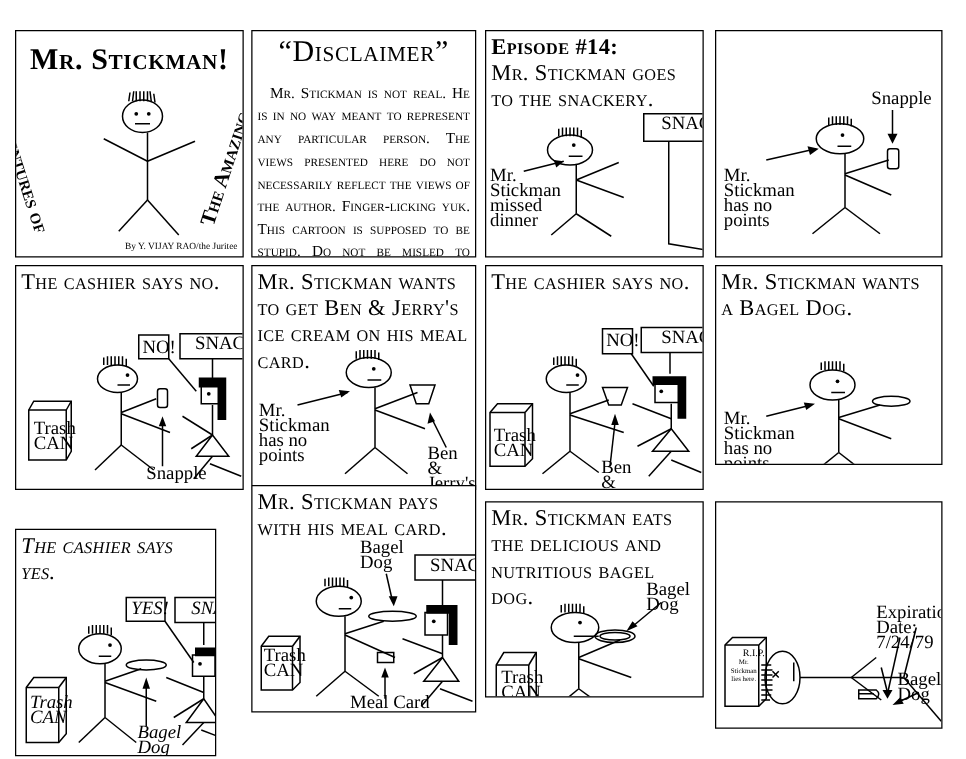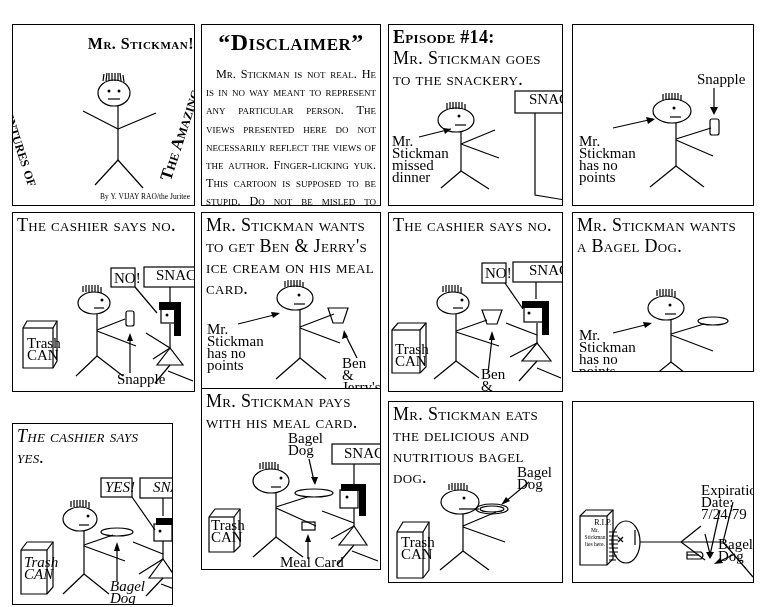--- a/index.html
+++ b/index.html
@@ -1,24 +1,24 @@
 <!DOCTYPE html>
 <html><head>
   <meta charset="utf-8">
   <style>
     html, body { margin: 0; padding: 0; background: #ffffff; }
     body { width: 773px; height: 607px; position: relative; overflow: hidden; font-family: "Liberation Serif", serif; color: #000; }
     .panel { position: absolute; border: 1.5px solid #000; background: #fff; box-sizing: border-box; overflow: hidden; }
     .cap { position: absolute; left: 4px; right: 3px; top: 2px; font-variant: small-caps; font-size: 18px; line-height: 21px; letter-spacing: 0.3px; }
     svg { position: absolute; left: 0; top: 0; }
     .lbl { position: absolute; font-size: 15px; line-height: 12px; font-family: "Liberation Serif", serif; }
-    .title-big { position: absolute; left: 0; right: 0; top: 10px; text-align: right; font-weight: bold; font-variant: small-caps; font-size: 16px; letter-spacing: 0.5px; font-family: "Liberation Serif", serif; }
+    .title-big { position: absolute; left: 0; right: 0; top: 10px; text-align: center; font-weight: bold; font-variant: small-caps; font-size: 24px; letter-spacing: 0.5px; font-family: "Liberation Serif", serif; }
     .side-left, .side-right { position: absolute; font-weight: bold; font-variant: small-caps; font-size: 17px; white-space: nowrap; font-family: "Liberation Serif", serif; }
     .byline { position: absolute; right: 4px; bottom: 4px; font-size: 7.5px; font-family: "Liberation Serif", serif; }
-    .disc-title { position: absolute; left: 0; right: 0; top: 4px; text-align: center; font-variant: small-caps; font-size: 24px; font-weight: bold; letter-spacing: 0.5px; }
+    .disc-title { position: absolute; left: 0; right: 0; top: 4px; text-align: center; font-variant: small-caps; font-size: 24px; font-weight: normal; letter-spacing: 0.5px; }
     .disc-body { position: absolute; left: 4px; right: 4px; top: 40px; font-variant: small-caps; font-size: 12.2px; line-height: 18.2px; text-align: justify; text-indent: 10px; }
     .ep-title { font-weight: bold; }
   </style>
 </head>
 <body>
 
 <div class="panel" style="left:12px;top:24px;width:183px;height:182px;">
   <div class="title-big">Mr. Stickman!</div>
   <div class="side-left" style="left:-50px;top:100px;transform:rotate(72deg);">Adventures of</div>
   <div class="side-right" style="left:120px;top:100px;transform:rotate(-72deg);">The Amazing</div>
@@ -296,21 +296,21 @@
     <polygon points="106,145 103,153 109,153" fill="#000"></polygon>
     <circle cx="79" cy="89" r="1.5" fill="#000"></circle>
     <circle cx="145" cy="108" r="1.5" fill="#000"></circle>
   </svg>
   <div class="lbl" style="left:86px;top:43px;width:24px;">Bagel Dog</div>
   <div class="lbl" style="left:142px;top:58px;">SNACK</div>
   <div class="lbl" style="left:9px;top:130px;width:22px;text-align:center;">Trash CAN</div>
   <div class="lbl" style="left:78px;top:167px;">Meal Card</div>
 </div>
 
-<div class="panel" style="left:388px;top:401px;width:175px;height:182px;">
+<div class="panel" style="left:388px;top:401px;width:175px;height:157px;">
   <div class="cap">Mr. Stickman eats the delicious and nutritious bagel dog.</div>
   <svg width="175" height="182">
     <g stroke="#000" stroke-width="1.2" fill="none">
       <polygon points="8,130 14,120 40,120 40,168 34,176 8,176"></polygon>
       <line x1="8" y1="130" x2="34" y2="130"></line>
         <line x1="34" y1="130" x2="40" y2="120"></line>
         <line x1="34" y1="130" x2="34" y2="176"></line>
       <path d="M60 88 l0 -6 M63 88 l0 -7 M66 88 l0 -7 M69 88 l0 -7 M72 88 l0 -7 M75 88 l0 -7 M78 89 l0 -6"></path>
       <ellipse cx="71" cy="100" rx="19" ry="12"></ellipse>
       <line x1="70" y1="107" x2="90" y2="107"></line>

